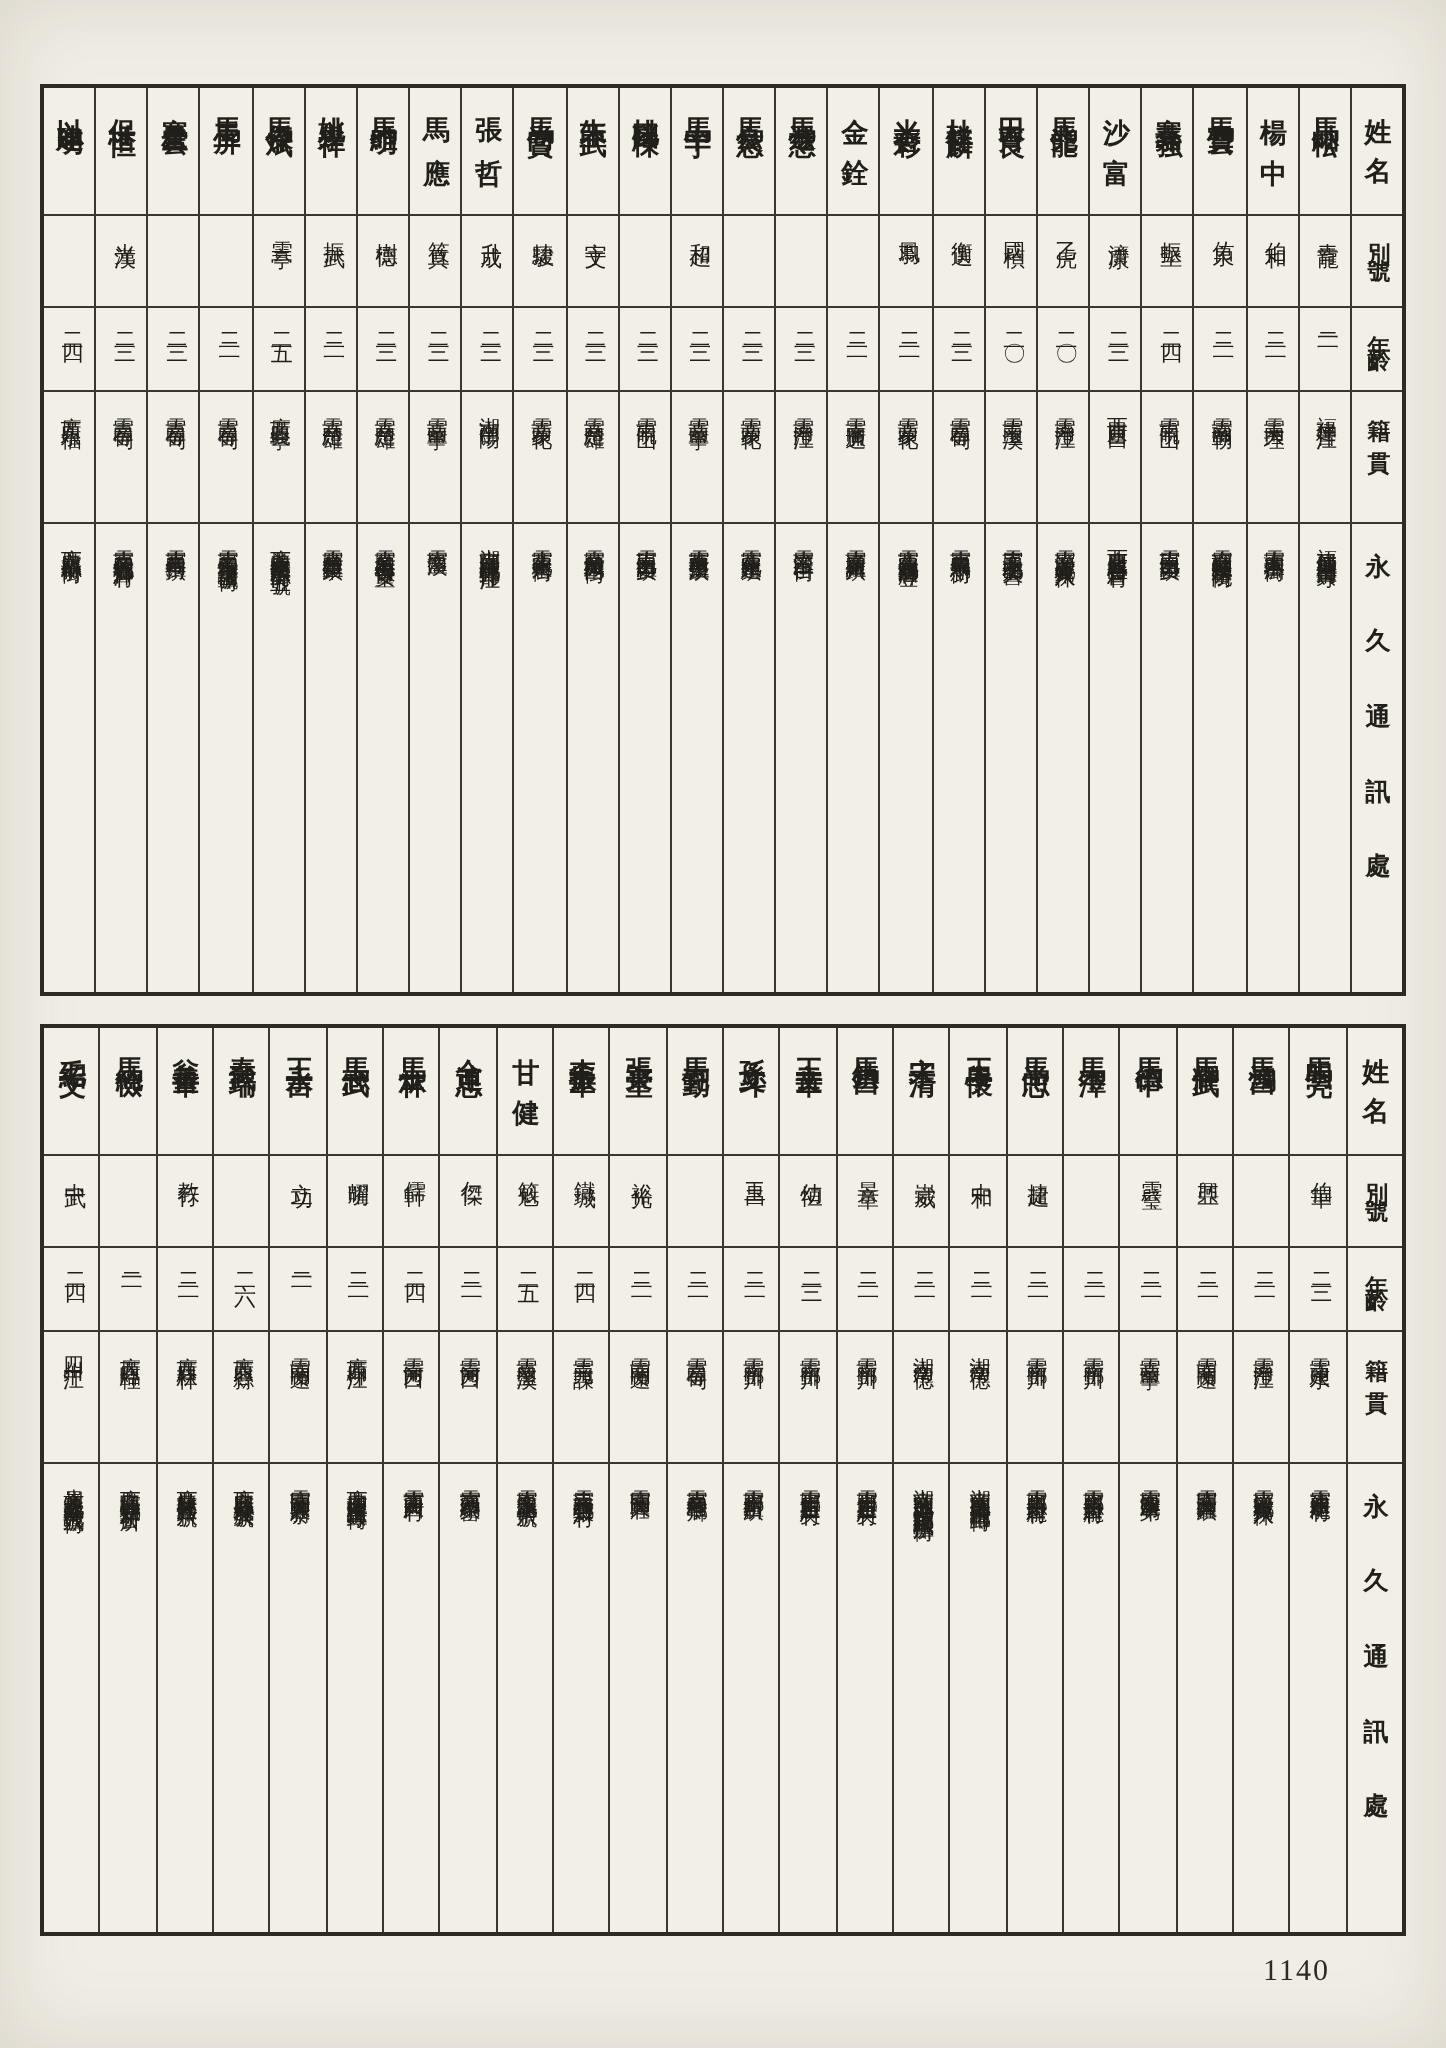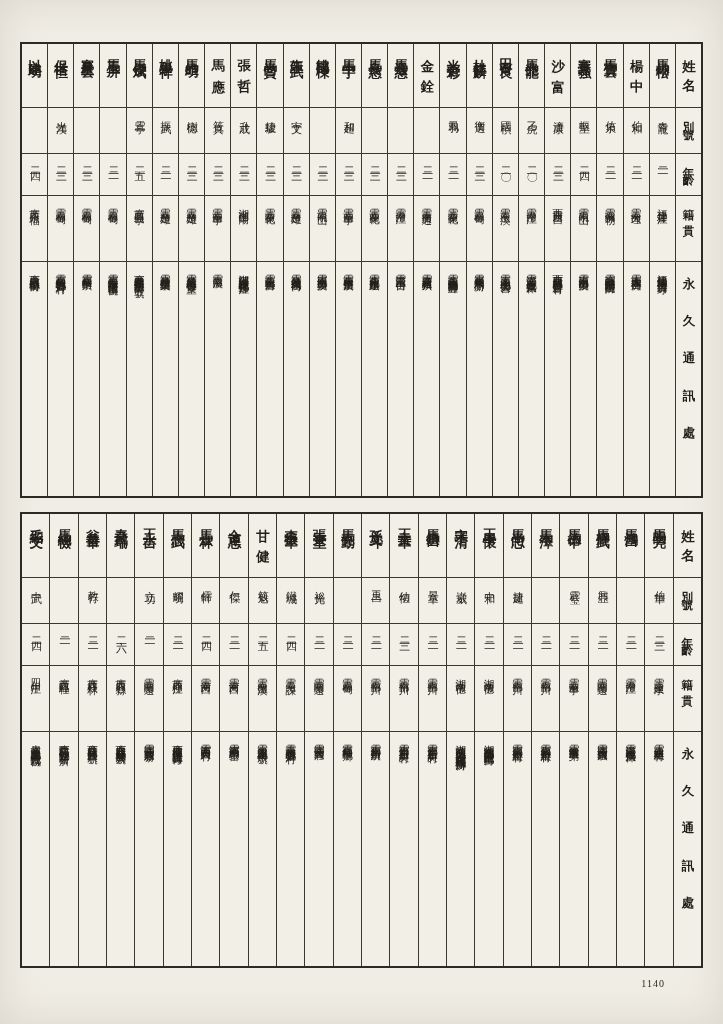--- a/index.html
+++ b/index.html
@@ -52,21 +52,21 @@
   .c-native .vtext{font-size:10.5px;letter-spacing:2px;}
   .c-addr .vtext{font-size:10.5px;letter-spacing:1px;line-height:1.06;}
   .hdr .vtext{font-weight:700;}
   .hdr-name .vtext{font-size:13.5px;letter-spacing:1.4em;}
   .hdr-hao .vtext{font-size:11.5px;letter-spacing:.7em;}
   .hdr-age .vtext{font-size:11.5px;letter-spacing:.6em;}
   .hdr-native .vtext{font-size:11.5px;letter-spacing:1.4em;}
   .hdr-addr .vtext{font-size:12.5px;letter-spacing:3em;}
   .page-number{
     position:absolute;right:58px;top:978px;
-    font-size:10px;color:#2b2a24;letter-spacing:1px;
+    font-size:15px;color:#2b2a24;letter-spacing:1px;
     font-family:"Liberation Serif", serif;
   }
 </style>
 </head>
 <body>
 
 <div class="page">
   <div class="gtable" id="table-top">
       <div class="col header-col">
         <div class="cell c-name hdr hdr-name">

